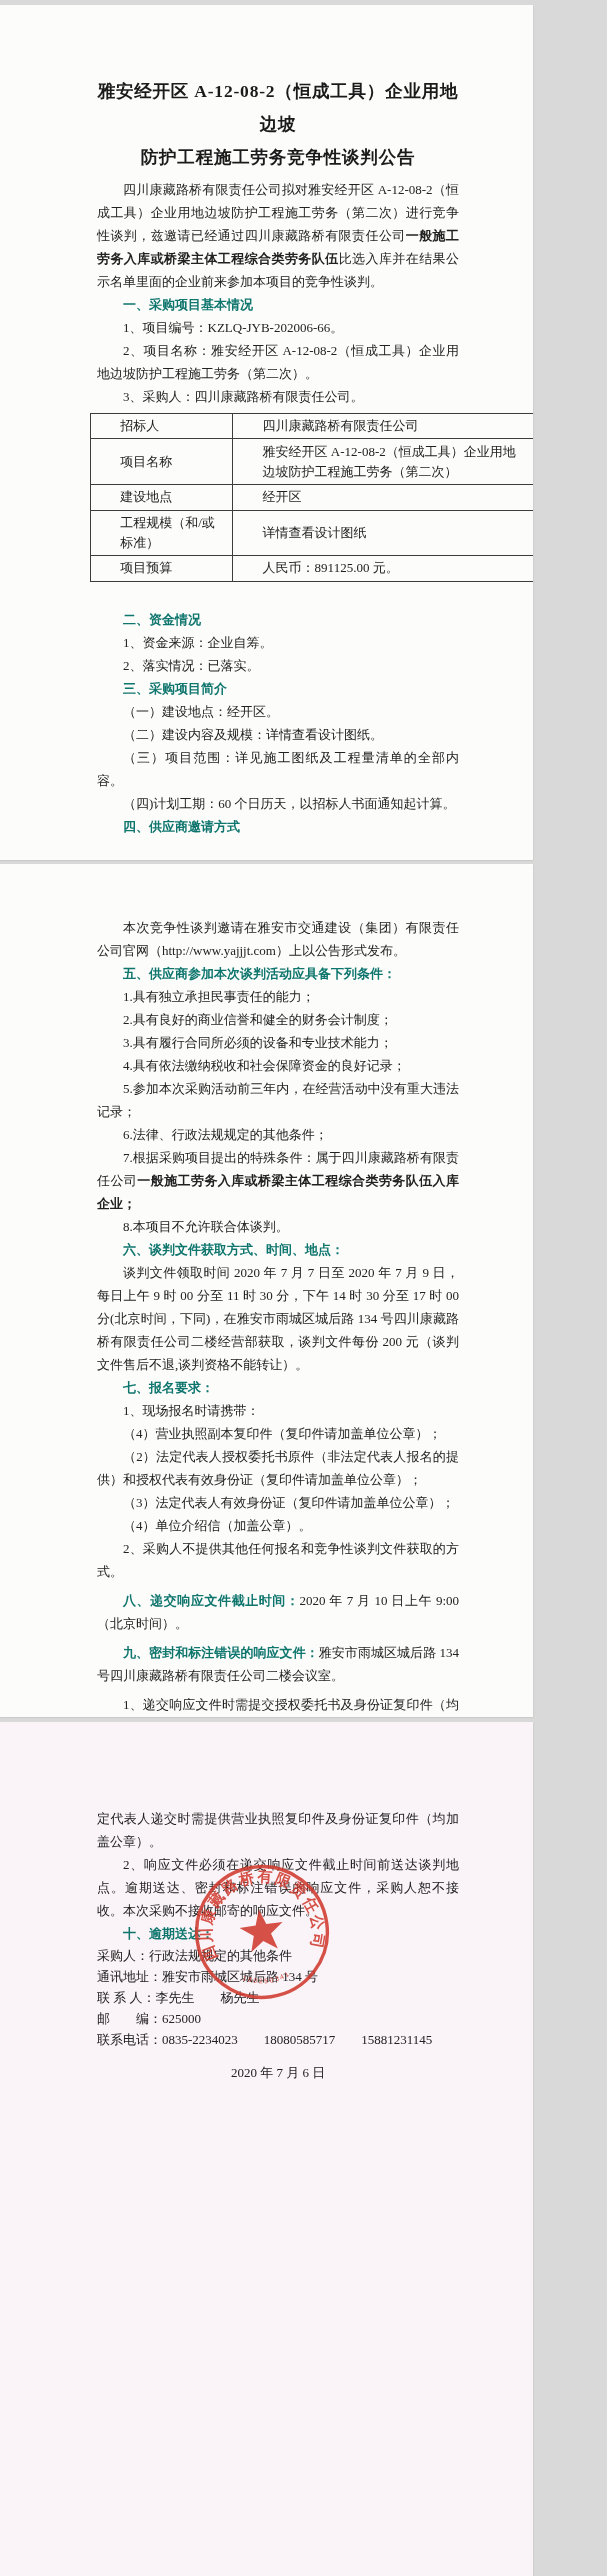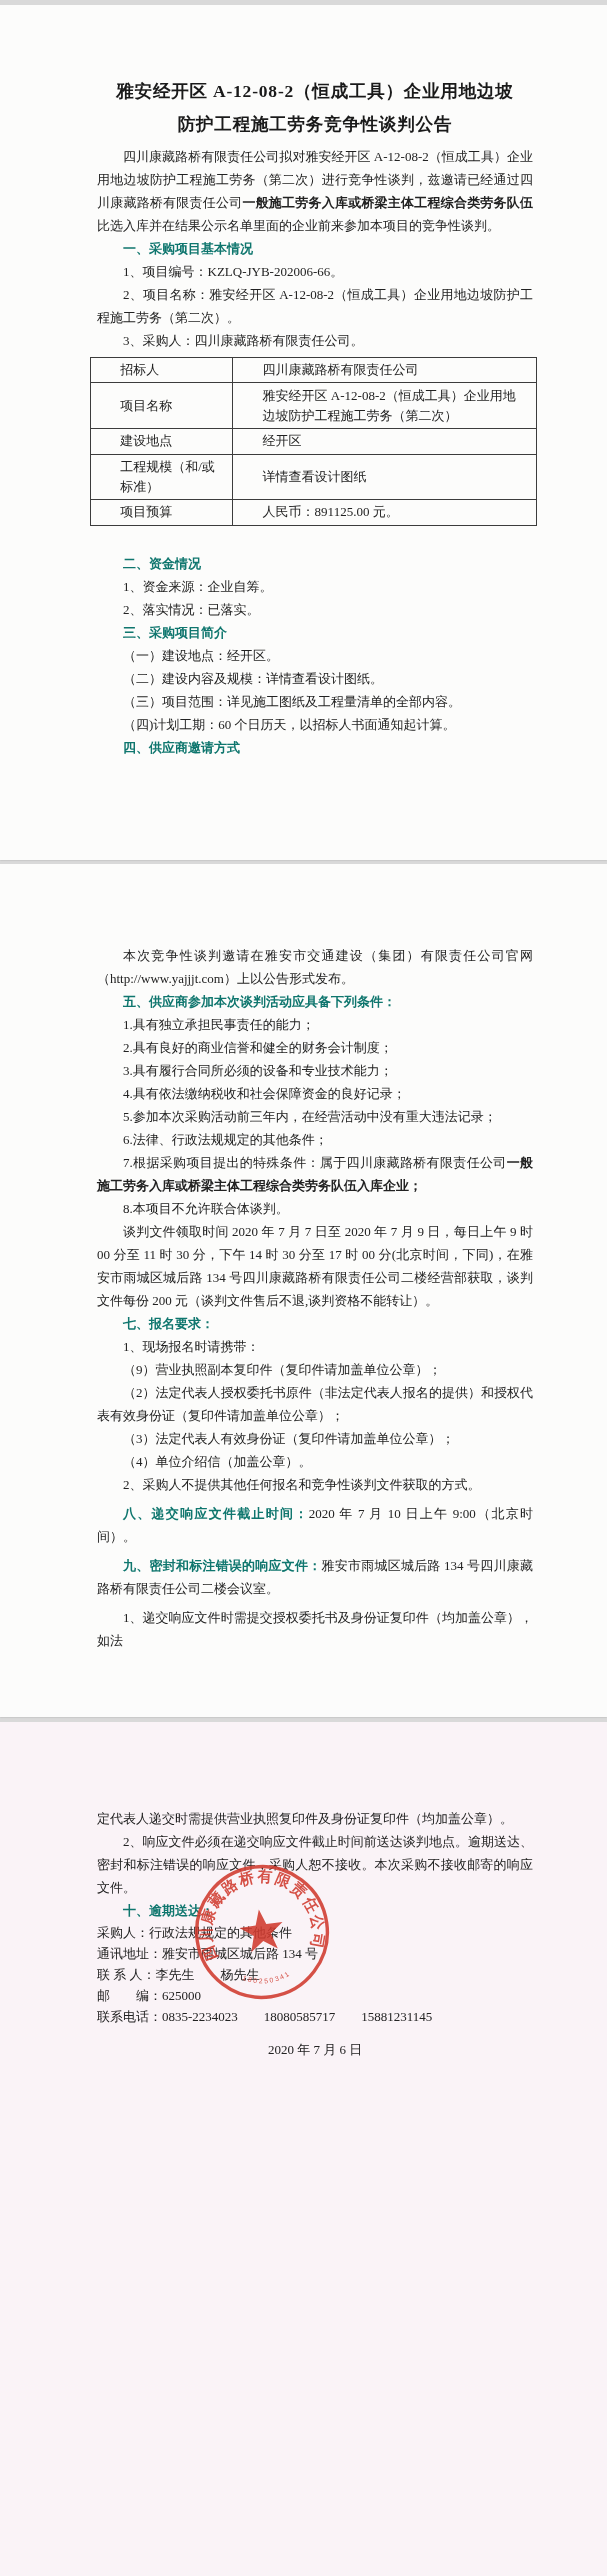--- a/index.html
+++ b/index.html
@@ -3,21 +3,21 @@
 <meta charset="utf-8">
 <style>
   html,body{margin:0;padding:0;}
   body{
     width:607px;
     background:#d9d9d9;
     font-family:"Liberation Serif","DejaVu Serif",serif;
     color:#222;
   }
   .page{
-    width:607px;
+    width:533px;
     background:#fcfcfb;
     position:relative;
     overflow:hidden;
     box-shadow:0 0.8px 1.5px rgba(0,0,0,.18);
   }
   .p1{height:855px;margin-top:4.6px;}
   .p2{height:853px;margin-top:4.6px;}
   .p3{height:854px;margin-top:4.6px;background:#faf3f7;}
   .content{padding:0 74px 0 97px;}
   .title{margin:70px 0 4.6px;text-align:center;font-size:17.5px;font-weight:bold;line-height:33px;color:#1a1a1a;}
@@ -31,21 +31,21 @@
   .m34{margin-top:26px;}
   table.info{border-collapse:collapse;margin:4.6px 0 0 -6.8px;width:447px;font-size:13px;}
   table.info td{
     border:1.2px solid #3c3c3c;
     line-height:20px;
     padding:2.3px 7.6px 2.3px 29px;
     vertical-align:middle;
     text-align:left;
   }
   table.info td.val{padding-left:30px;width:266px;}
-  .pt106{padding-top:80px;}
+  .pt106{padding-top:52px;}
   .pt112{padding-top:85px;}
   .contact{line-height:21px;text-align:left;}
   .date{margin-top:12px;text-align:center;font-size:13px;line-height:21px;}
   .stamp{position:absolute;left:186px;top:134px;width:152px;height:152px;opacity:.88;}
   .stamp .ring{fill:none;stroke:#d03a2e;stroke-width:4.5;}
   .stamp .star{fill:#d03a2e;}
   .stamp text{fill:#d03a2e;}
   .stamp .co{font-size:20px;font-weight:bold;letter-spacing:3px;font-family:"Liberation Sans","DejaVu Sans",sans-serif;}
   .stamp .code{font-size:9px;letter-spacing:2.5px;font-family:"Liberation Sans","DejaVu Sans",sans-serif;}
 </style>
@@ -111,25 +111,26 @@
     <p class="para ind h">五、供应商参加本次谈判活动应具备下列条件：</p>
     <p class="para ind">1.具有独立承担民事责任的能力；</p>
     <p class="para ind">2.具有良好的商业信誉和健全的财务会计制度；</p>
     <p class="para ind">3.具有履行合同所必须的设备和专业技术能力；</p>
     <p class="para ind">4.具有依法缴纳税收和社会保障资金的良好记录；</p>
     <p class="para ind">5.参加本次采购活动前三年内，在经营活动中没有重大违法记录；</p>
     <p class="para ind">6.法律、行政法规规定的其他条件；</p>
     <p class="para ind"><span>7.根据采购项目提出的特殊条件：属于四川康藏路桥有限责任公司</span><span class="bold u">一般施工劳务入库或桥梁主体工程综合类劳务队伍入库企业；</span></p>
     <p class="para ind">8.本项目不允许联合体谈判。</p>
 
+    <p class="para ind h">六、谈判文件获取方式、时间、地点：</p>
     <p class="para ind">谈判文件领取时间 2020 年 7 月 7 日至 2020 年 7 月 9 日，每日上午 9 时 00 分至 11 时 30 分，下午 14 时 30 分至 17 时 00 分(北京时间，下同)，在雅安市雨城区城后路 134 号四川康藏路桥有限责任公司二楼经营部获取，谈判文件每份 200 元（谈判文件售后不退,谈判资格不能转让）。</p>
 
     <p class="para ind h">七、报名要求：</p>
     <p class="para ind">1、现场报名时请携带：</p>
-    <p class="para ind">（9）营业执照副本复印件（复印件请加盖单位公章）；</p>
+    <p class="para ind">（4）营业执照副本复印件（复印件请加盖单位公章）；</p>
     <p class="para ind">（2）法定代表人授权委托书原件（非法定代表人报名的提供）和授权代表有效身份证（复印件请加盖单位公章）；</p>
     <p class="para ind">（3）法定代表人有效身份证（复印件请加盖单位公章）；</p>
     <p class="para ind">（4）单位介绍信（加盖公章）。</p>
     <p class="para ind">2、采购人不提供其他任何报名和竞争性谈判文件获取的方式。</p>
 
     <p class="para ind m8"><span class="h">八、递交响应文件截止时间：</span><span class="u">2020 年 7 月 10 日上午 9:00</span><span>（北京时间）。</span></p>
 
     <p class="para ind m8"><span class="h">九、密封和标注错误的响应文件：</span><span>雅安市雨城区城后路 134 号四川康藏路桥有限责任公司二楼会议室。</span></p>
 
     <p class="para ind m8">1、递交响应文件时需提交授权委托书及身份证复印件（均加盖公章），如法</p>

